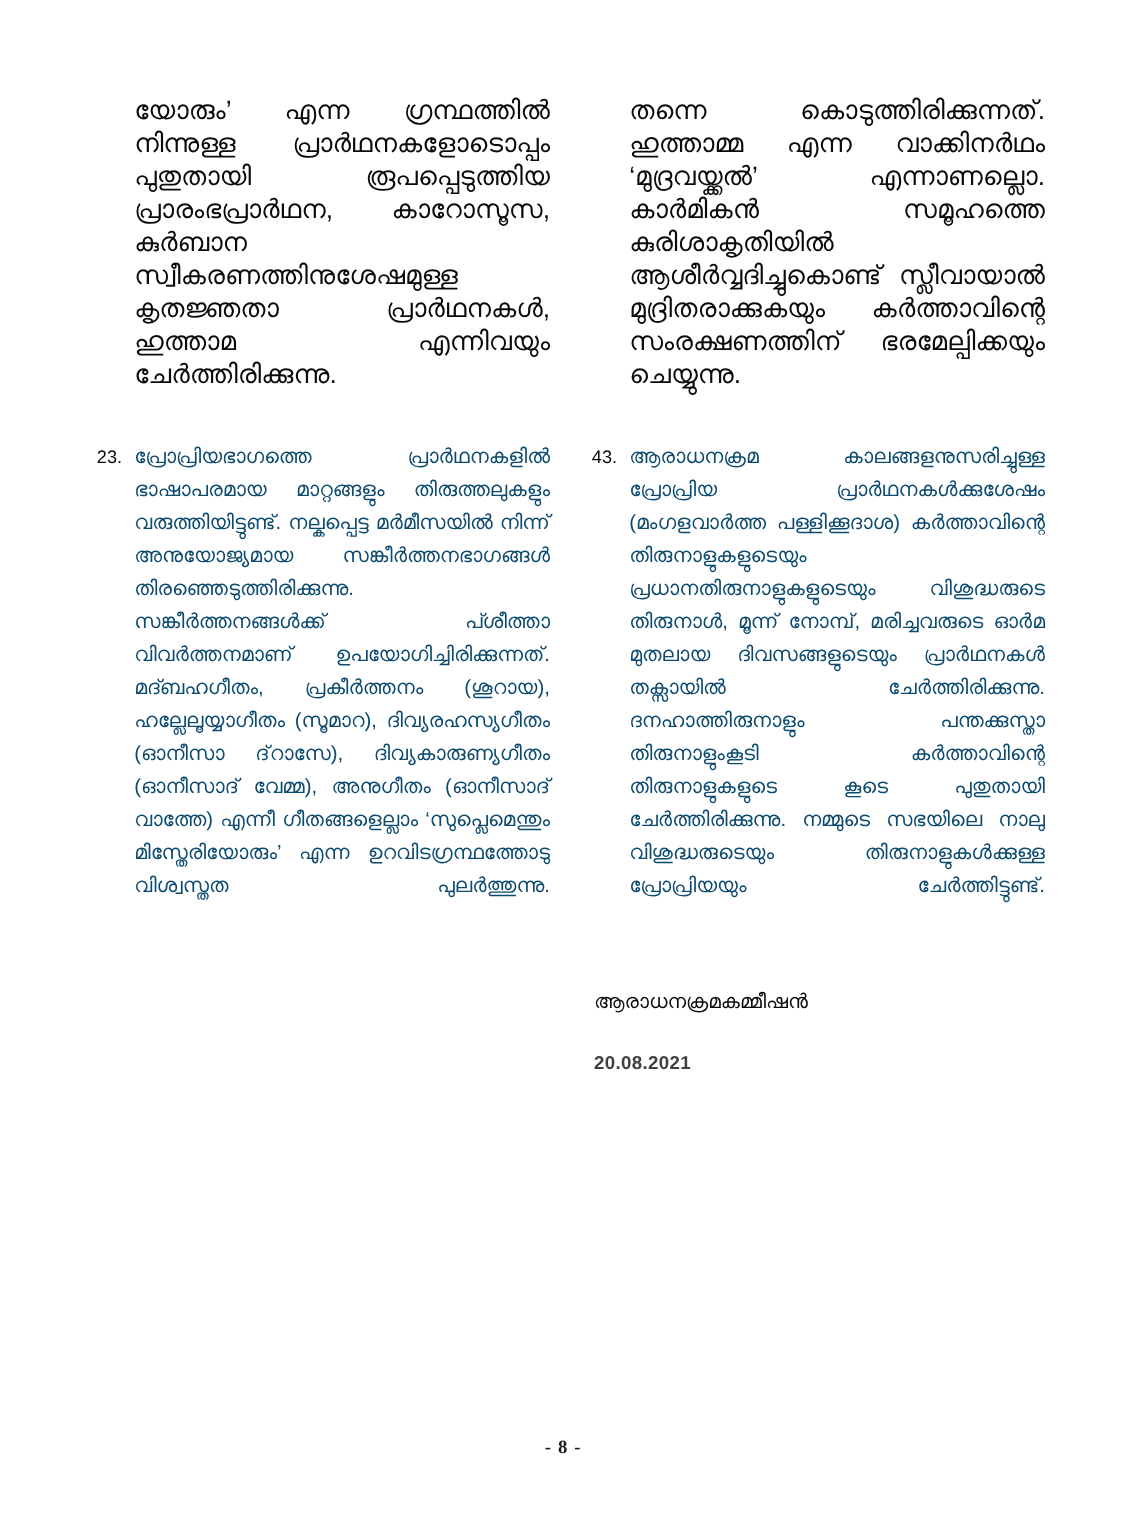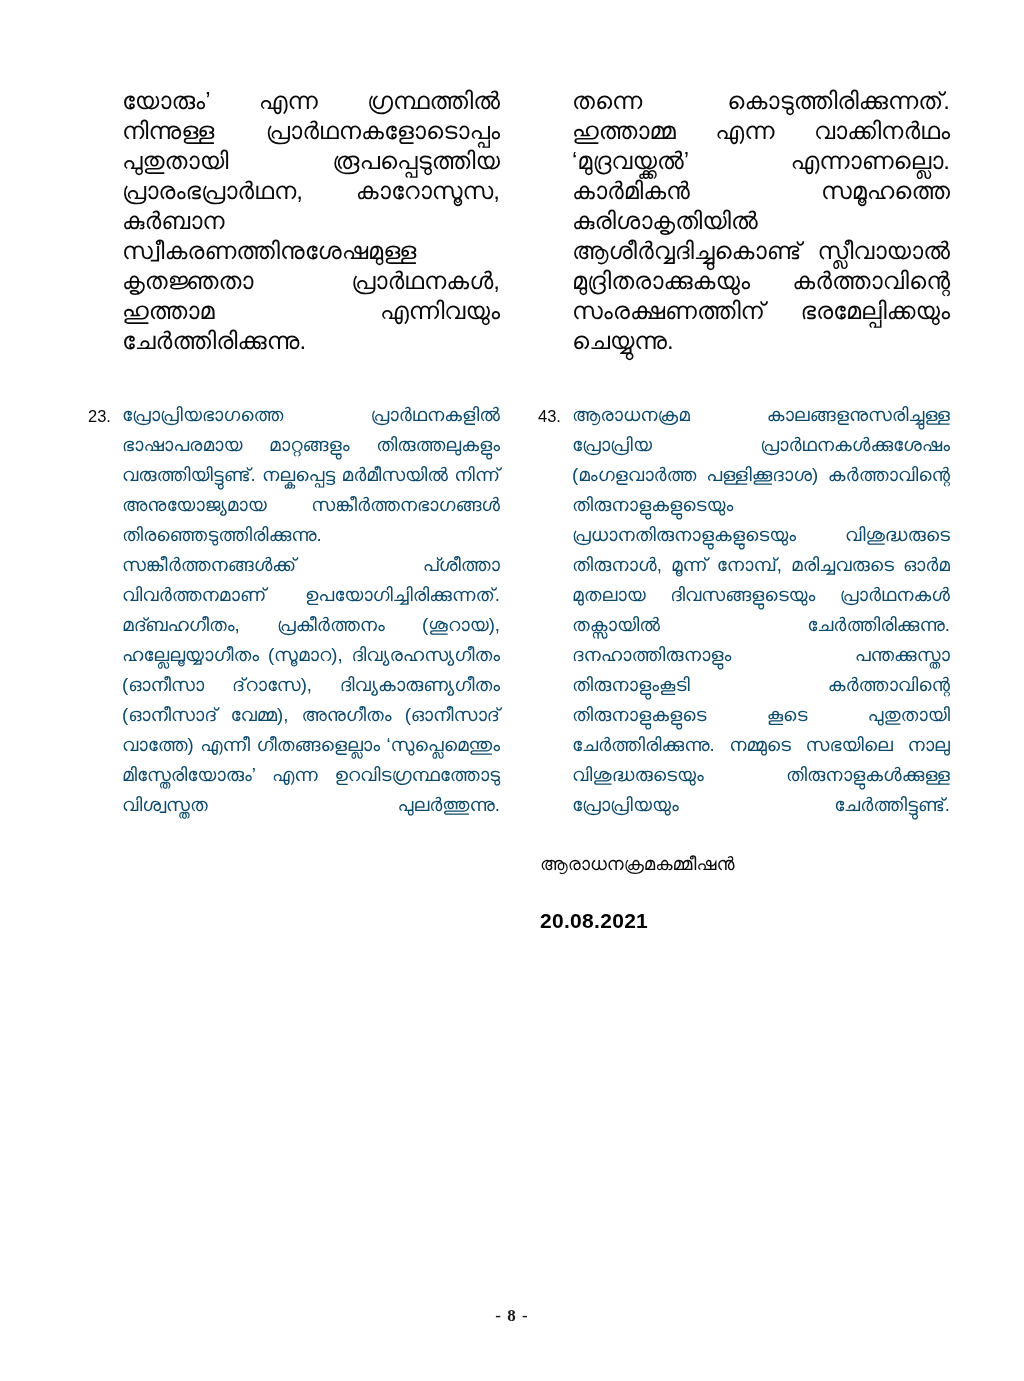--- a/index.html
+++ b/index.html
@@ -84,40 +84,41 @@
   
   .item-body::after,
   .para::after {
     content: "";
     display: inline-block;
     width: 100%;
   }
 
   
   .signature {
+    margin-top: 46px;
     padding-left: 2px;
   }
 
   .sig-line {
     font-family: "Liberation Sans", "DejaVu Sans", sans-serif;
     font-size: 18.2px;
     line-height: 29px;
     color: #0a0a0a;
     text-align: left;
     white-space: nowrap;
   }
 
   .sig-date {
     margin-top: 30px;
     font-family: "Liberation Sans", "DejaVu Sans", sans-serif;
-    font-size: 21px;
+    font-size: 17px;
     line-height: 24px;
     font-weight: 700;
     letter-spacing: 0.3px;
-    color: #000000;
+    color: #404040;
   }
 
   
   .footer {
     position: absolute;
     left: 0;
     right: 0;
     top: 1306px;
     text-align: center;
     font-family: "Liberation Serif", "DejaVu Serif", serif;

